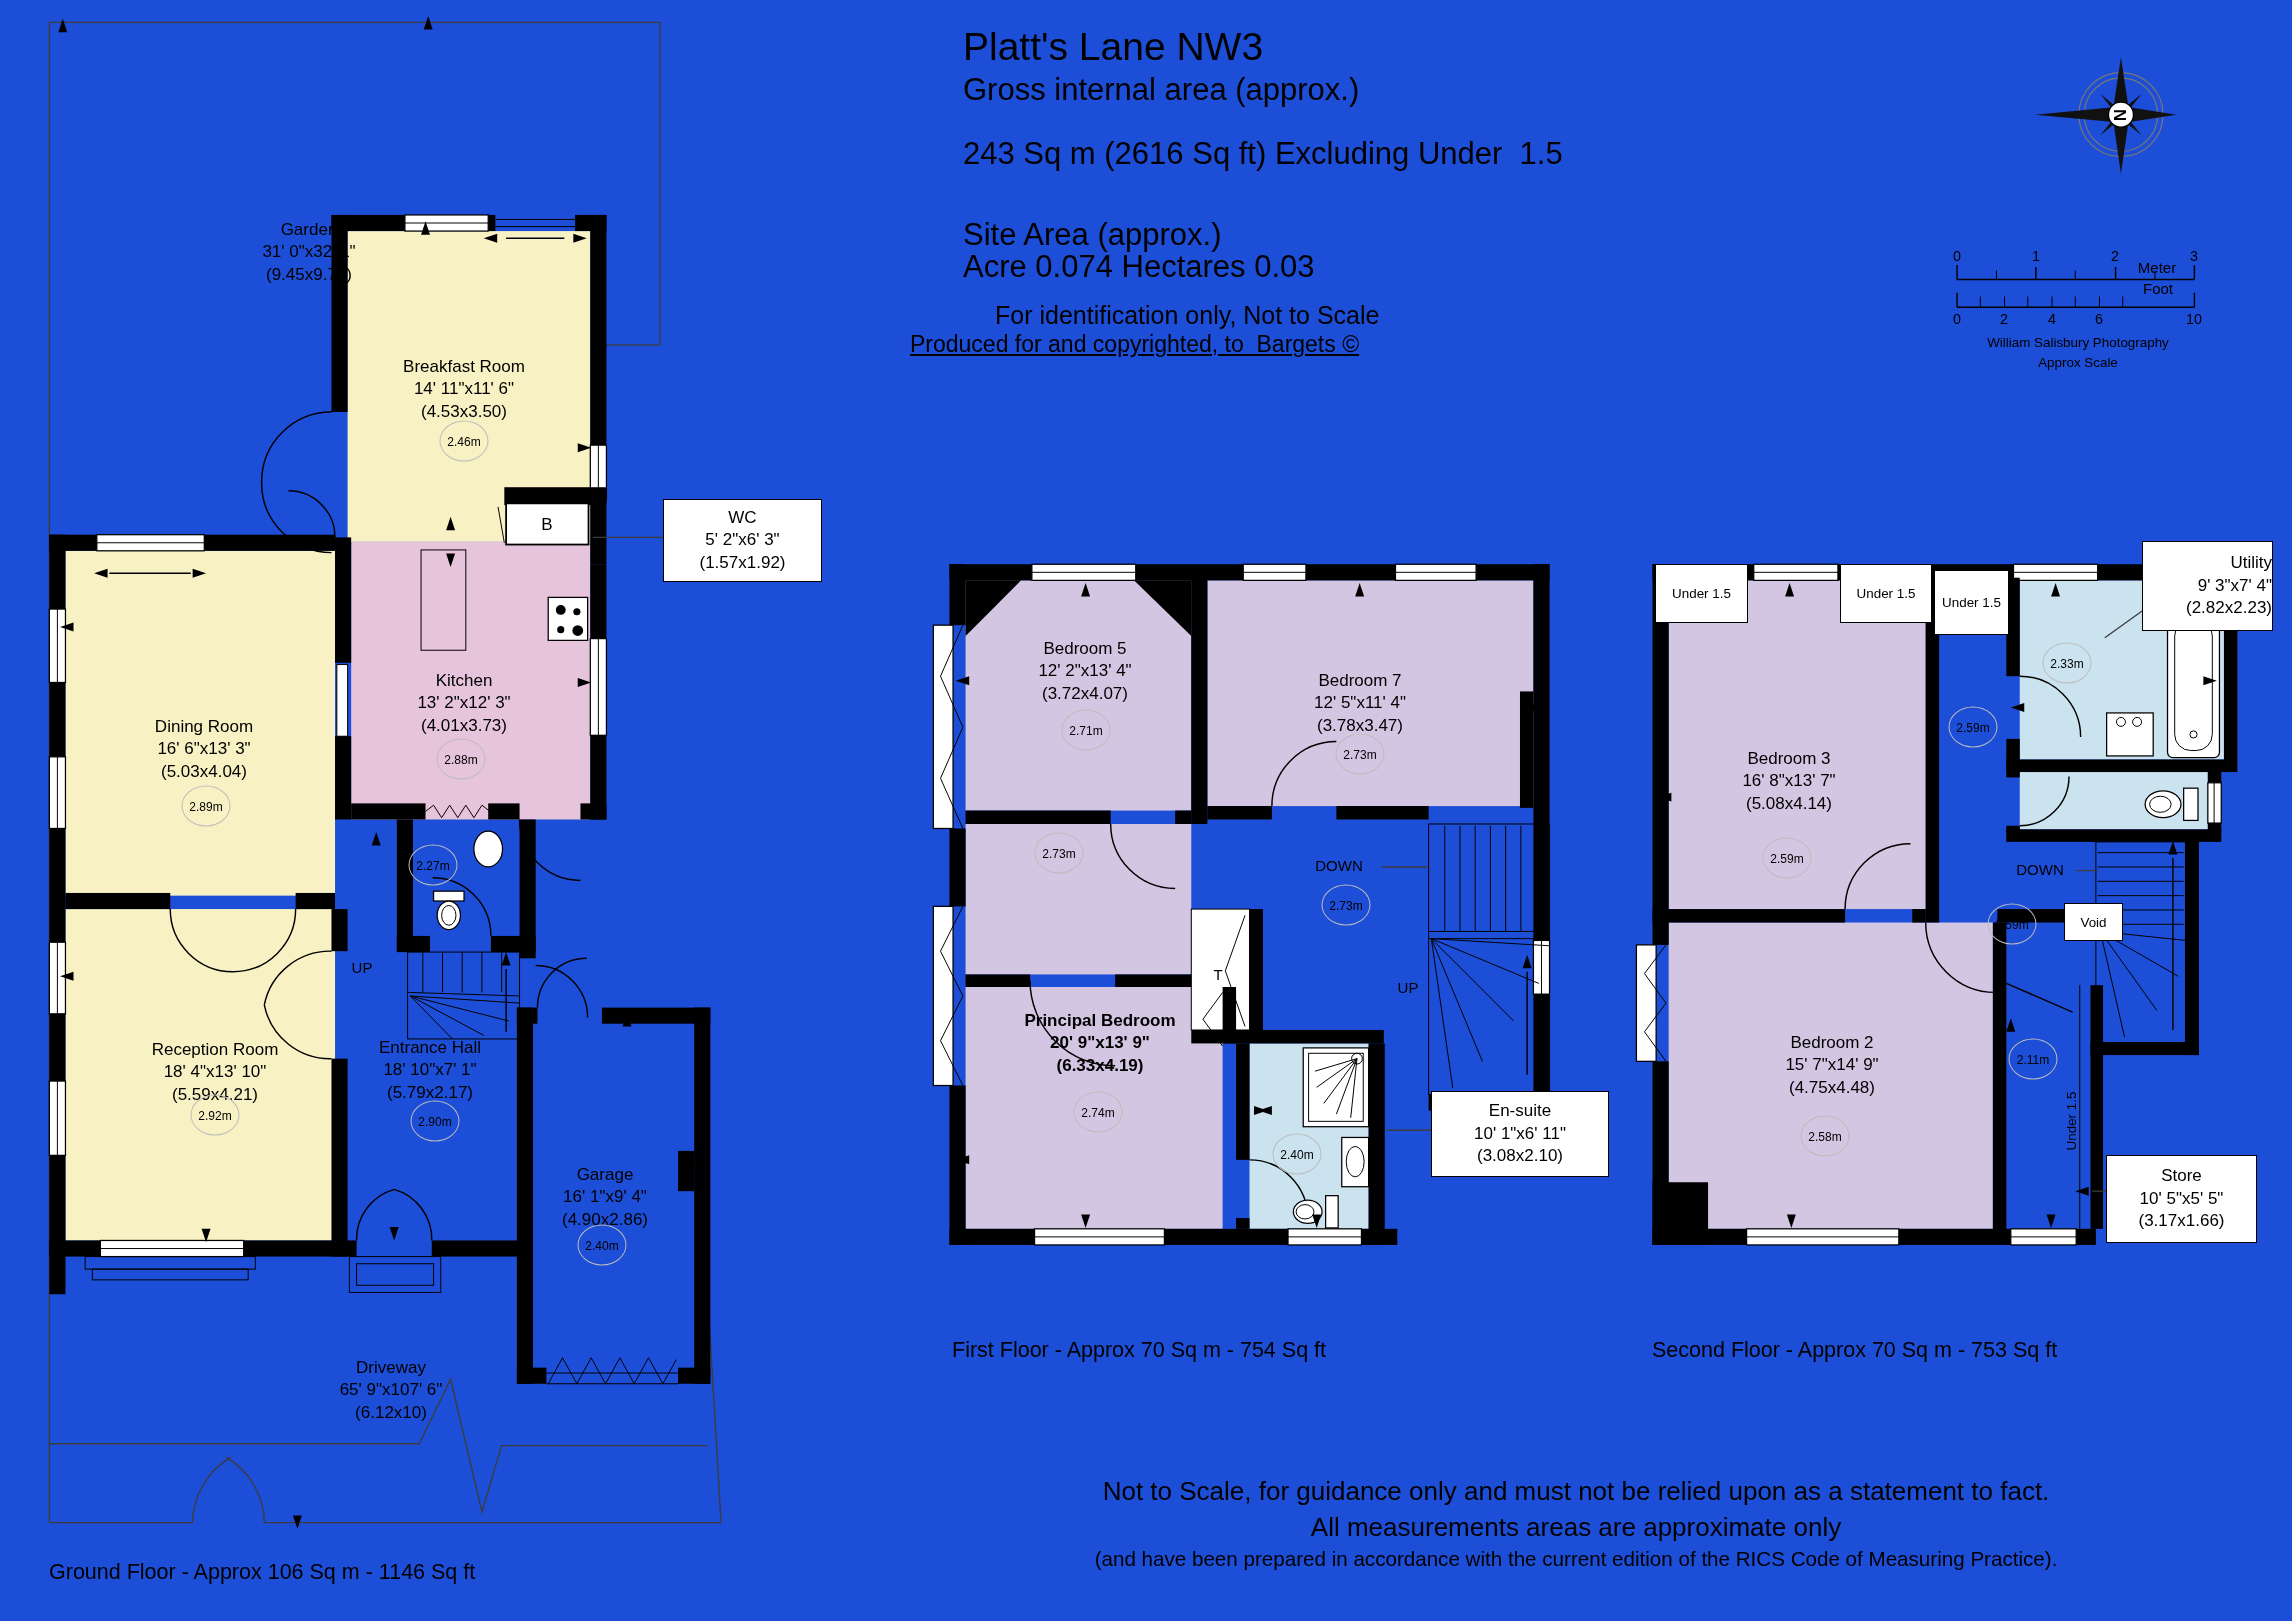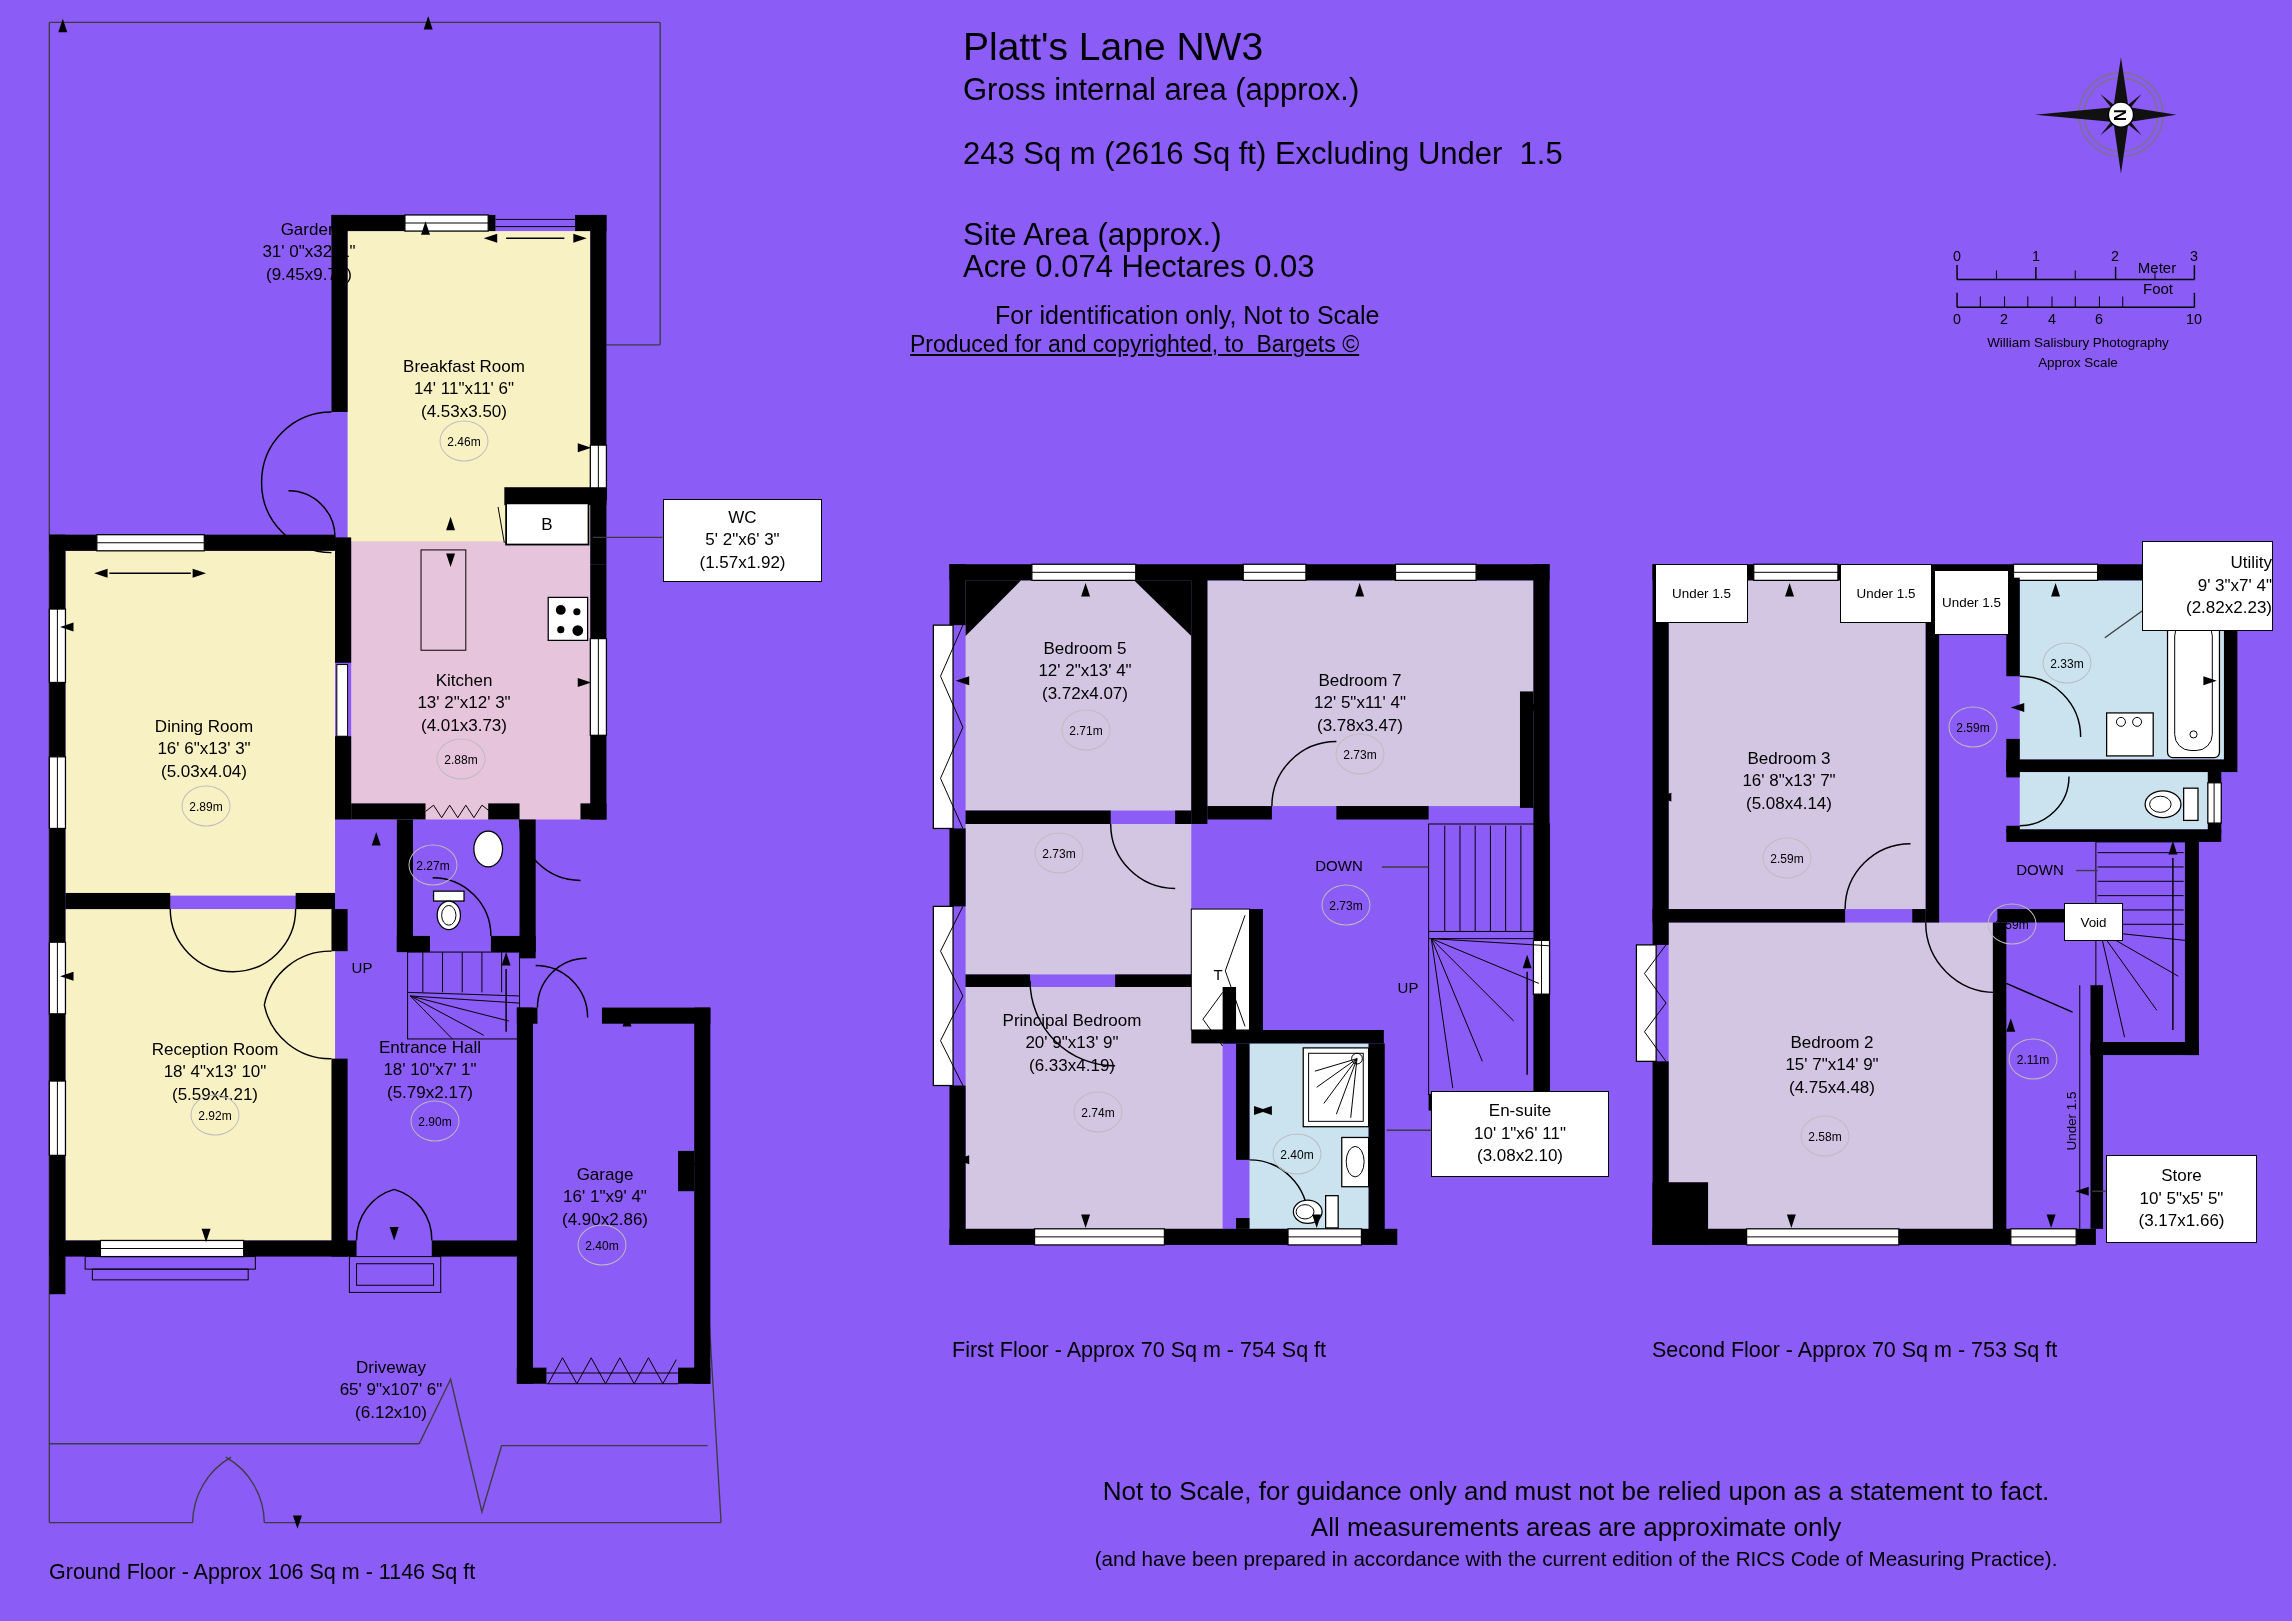--- a/index.html
+++ b/index.html
@@ -1,16 +1,16 @@
 <!DOCTYPE html>
 <html style="--c-yellow: #F8F1C4; --c-pink: #E6C4DC; --c-purple: #D3C6E2; --c-blue: #CBE3EF; --c-wall: #000000;font-size:14.3px"><head>
 <meta charset="utf-8">
 <style>
   html,body{margin:0;padding:0;background:#fff;}
-  .canvas{position:relative;width:2293px;height:1622px;background:#8b5cf6;overflow:hidden;
+  .canvas{position:relative;width:2293px;height:1622px;background:#1d4ed8;overflow:hidden;
           font-family:"Liberation Sans", sans-serif;color:#000;}
   .canvas svg{position:absolute;left:0;top:0;}
   
   .w{fill:#000;}
   .t{fill:none;stroke:#000;stroke-width:1.6;}
   .tt{fill:none;stroke:#000;stroke-width:1.1;}
   .s{fill:none;stroke:#3c3c3c;stroke-width:1.5;}
   .wf{fill:#fff;stroke:#000;stroke-width:1.4;}
   .ring{fill:none;stroke:#777;stroke-width:1.4;}
   
@@ -514,21 +514,21 @@
     <div>(3.72x4.07)</div>
   </div>
   <div class="hc" style="left:1086px;top:730px;">2.71m</div>
   <div class="rl" style="left:1360px;top:670px;">
     <div>Bedroom 7</div>
     <div>12' 5"x11' 4"</div>
     <div>(3.78x3.47)</div>
   </div>
   <div class="hc" style="left:1360px;top:754px;">2.73m</div>
   <div class="hc" style="left:1059px;top:853px;">2.73m</div>
-  <div class="rl" style="left:1072px;top:1010px;">
+  <div class="rl" style="left:1100px;top:1010px;font-weight:bold;">
     <div>Principal Bedroom</div>
     <div>20' 9"x13' 9"</div>
     <div>(6.33x4.19)</div>
   </div>
   <div class="hc" style="left:1098px;top:1112px;">2.74m</div>
   <div class="hc" style="left:1346px;top:905px;">2.73m</div>
   <div class="hc" style="left:1297px;top:1154px;">2.40m</div>
   <div class="bx" style="left:1431px;top:1091px;width:176px;height:84px;">
     <div>En-suite</div>
     <div>10' 1"x6' 11"</div>

